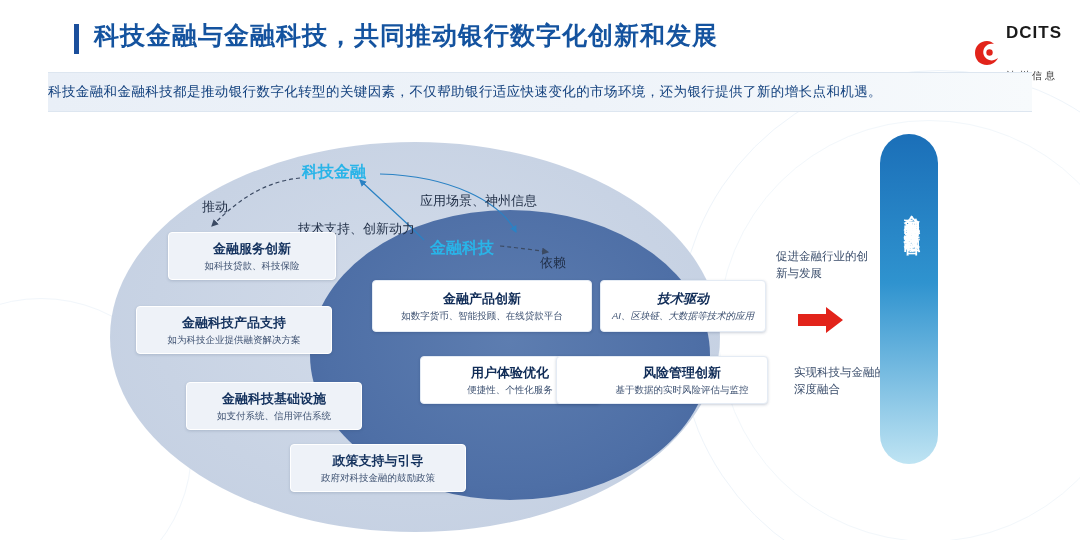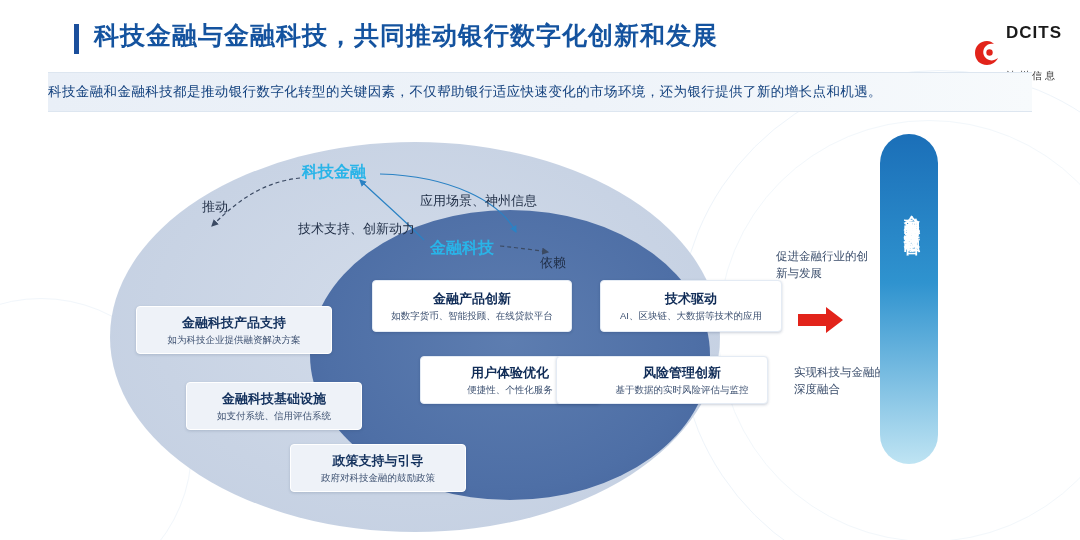--- a/index.html
+++ b/index.html
@@ -169,22 +169,22 @@
     line-height: 1.2;
   }
 
   
   #card-service-innovation { left: 168px; top: 112px; width: 168px; height: 48px; }
   #card-fintech-product    { left: 136px; top: 186px; width: 196px; height: 48px; }
   #card-infrastructure     { left: 186px; top: 262px; width: 176px; height: 48px; }
   #card-policy-support     { left: 290px; top: 324px; width: 176px; height: 48px; }
 
   
-  #card-product-innovation { left: 372px; top: 160px; width: 200px; height: 52px; }
-  #card-tech-driven        { left: 600px; top: 160px; width: 182px; height: 52px; }
+  #card-product-innovation { left: 372px; top: 160px; width: 220px; height: 52px; }
+  #card-tech-driven        { left: 600px; top: 160px; width: 166px; height: 52px; font-style: italic; }
   #card-user-experience    { left: 420px; top: 236px; width: 180px; height: 48px; }
   #card-risk-management    { left: 556px; top: 236px; width: 212px; height: 48px; padding-left: 40px; }
 
   
   .label {
     position: absolute;
     white-space: nowrap;
   }
   #label-tech-finance {
     left: 302px; top: 42px;
@@ -321,20 +321,24 @@
       <path d="M500,126 C520,128 534,130 548,132" stroke="#3b4a63" stroke-width="1.2" fill="none" stroke-dasharray="4,3" marker-end="url(#ah)"></path>
     </svg>
 
     <div class="label" id="label-tech-finance">科技金融</div>
     <div class="label" id="label-fintech">金融科技</div>
     <div class="label" id="label-drive">推动</div>
     <div class="label" id="label-scene-demand">应用场景、神州信息</div>
     <div class="label" id="label-tech-support">技术支持、创新动力</div>
     <div class="label" id="label-depend">依赖</div>
 
+    <div class="card light" id="card-service-innovation">
+      <div class="card-title">金融服务创新</div>
+      <div class="card-sub">如科技贷款、科技保险</div>
+    </div>
     <div class="card light" id="card-infrastructure">
       <div class="card-title">金融科技基础设施</div>
       <div class="card-sub">如支付系统、信用评估系统</div>
     </div>
     <div class="card light" id="card-fintech-product">
       <div class="card-title">金融科技产品支持</div>
       <div class="card-sub">如为科技企业提供融资解决方案</div>
     </div>
     <div class="card light" id="card-policy-support">
       <div class="card-title">政策支持与引导</div>

